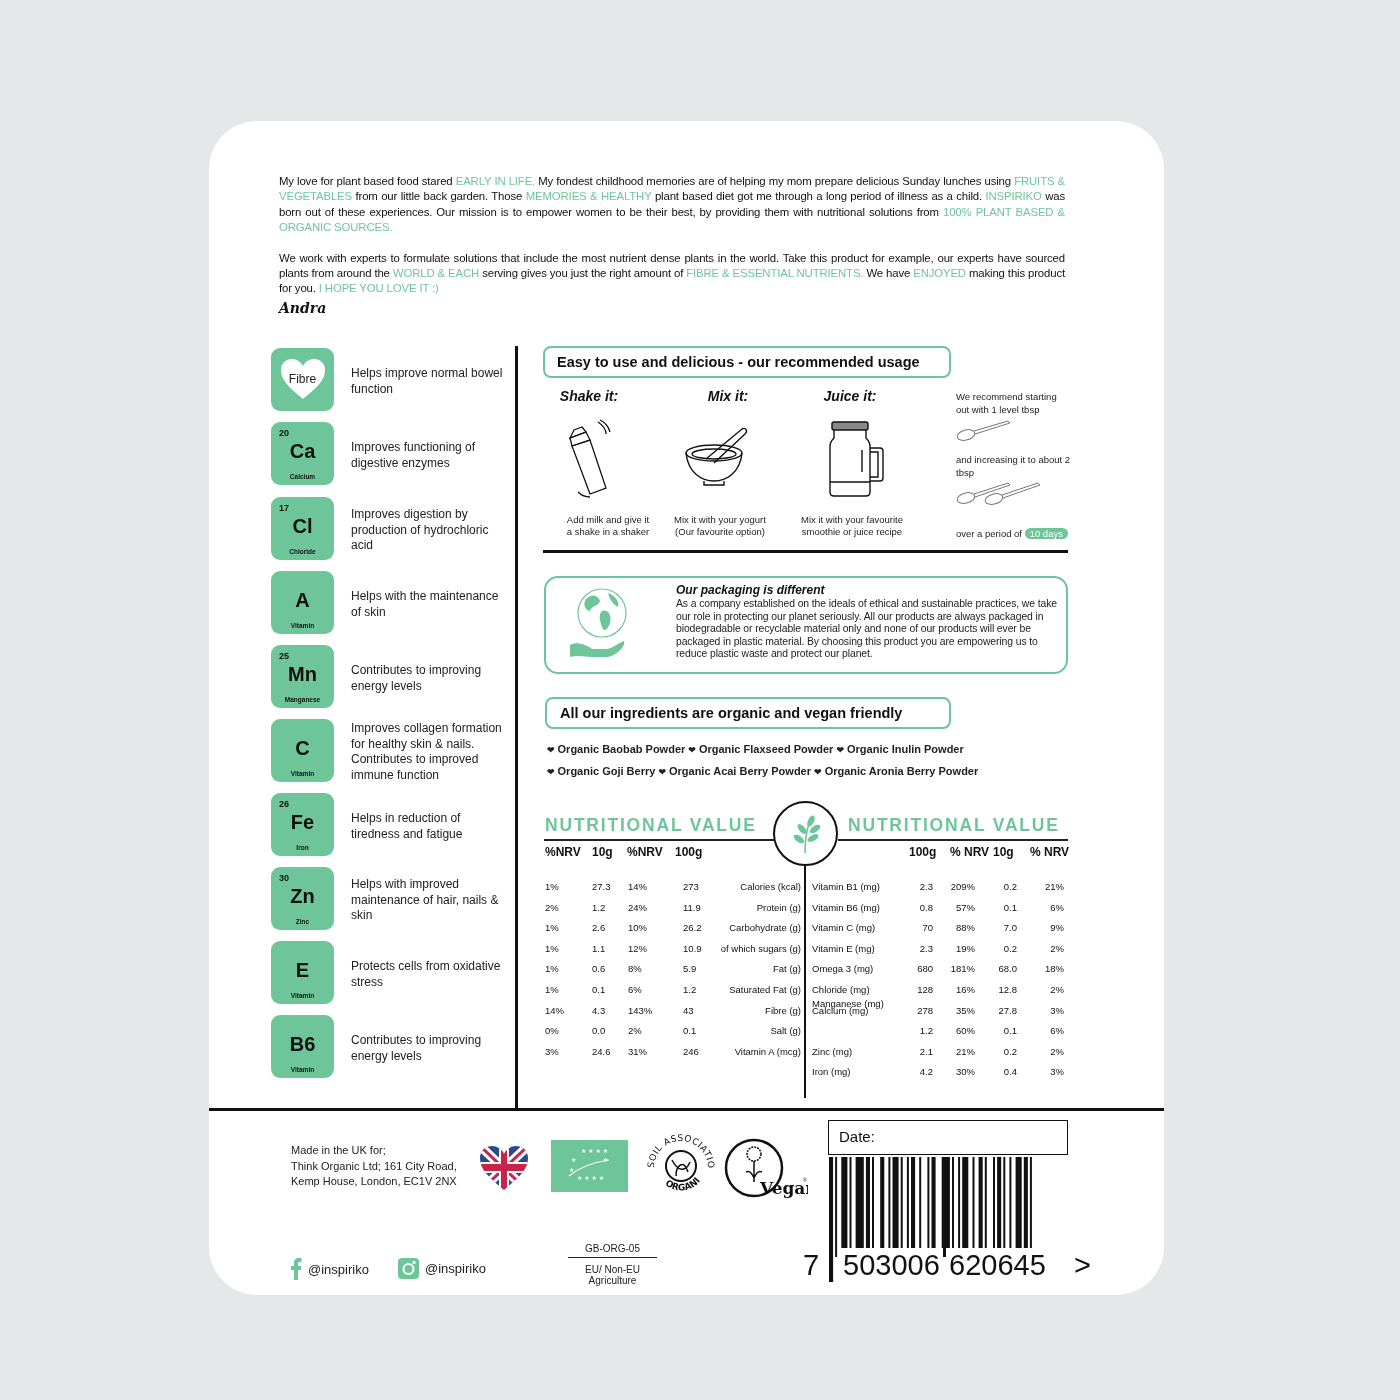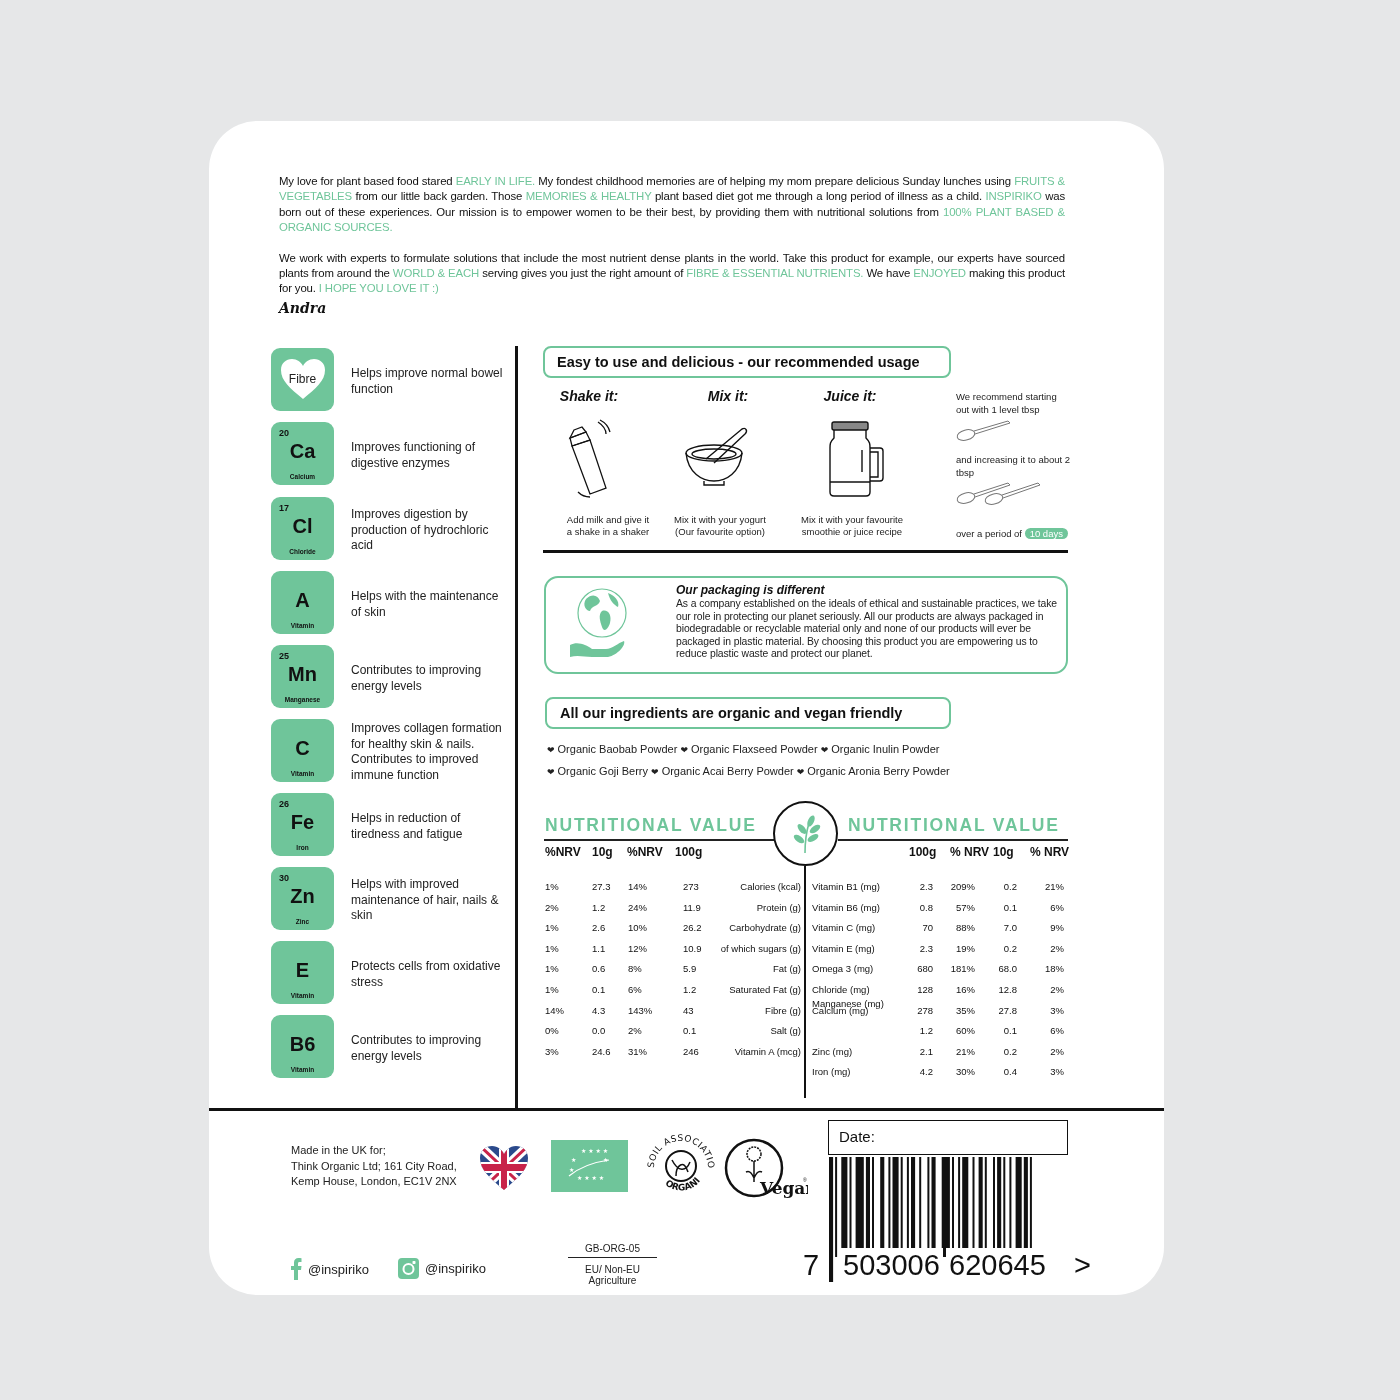--- a/index.html
+++ b/index.html
@@ -47,21 +47,21 @@
   .rec { position: absolute; font-size: 9.5px; line-height: 12.5px; color: #222; }
   .days-badge { background: #6fc59a; color: #fff; border-radius: 8px; padding: 0 5px; font-size: 9.5px; }
   .usage-rule { position: absolute; left: 543px; top: 550px; width: 525px; height: 3px; background: #111; }
 
   .pack-box { position: absolute; left: 544px; top: 576px; width: 524px; height: 98px;
     border: 2px solid #6fc59a; border-radius: 14px; }
   .pack-title { position: absolute; left: 676px; top: 583px; font-style: italic; font-weight: bold; font-size: 12px; }
   .pack-text { position: absolute; left: 676px; top: 598px; width: 390px; font-size: 10.4px; line-height: 12.5px; color: #222; letter-spacing: -0.1px; }
 
   .ingredients { position: absolute; left: 547px; top: 739px; width: 520px; font-size: 11px; line-height: 20.6px; color: #222; }
-  .ing-line { white-space: nowrap; }
+  .ing-line { white-space: nowrap; font-weight: bold; }
   .ing-heart { font-size: 9px; margin-right: 3px; }
 
   
   .nv-title { position: absolute; top: 815px; font-size: 17.5px; font-weight: bold; color: #6fc59a; letter-spacing: 1.8px; }
   .nv-rule { position: absolute; top: 839px; height: 2px; background: #222; }
   .nv-circle { position: absolute; left: 773px; top: 801px; width: 65px; height: 65px; border: 2px solid #111; border-radius: 50%; background: #fff; }
   .nv-vline { position: absolute; left: 804px; top: 866px; width: 2px; height: 232px; background: #111; }
   .nv-head { position: absolute; top: 845px; font-size: 12px; font-weight: bold; }
   .nv-cell { position: absolute; font-size: 9.5px; color: #111; }
   .r { text-align: right; }

